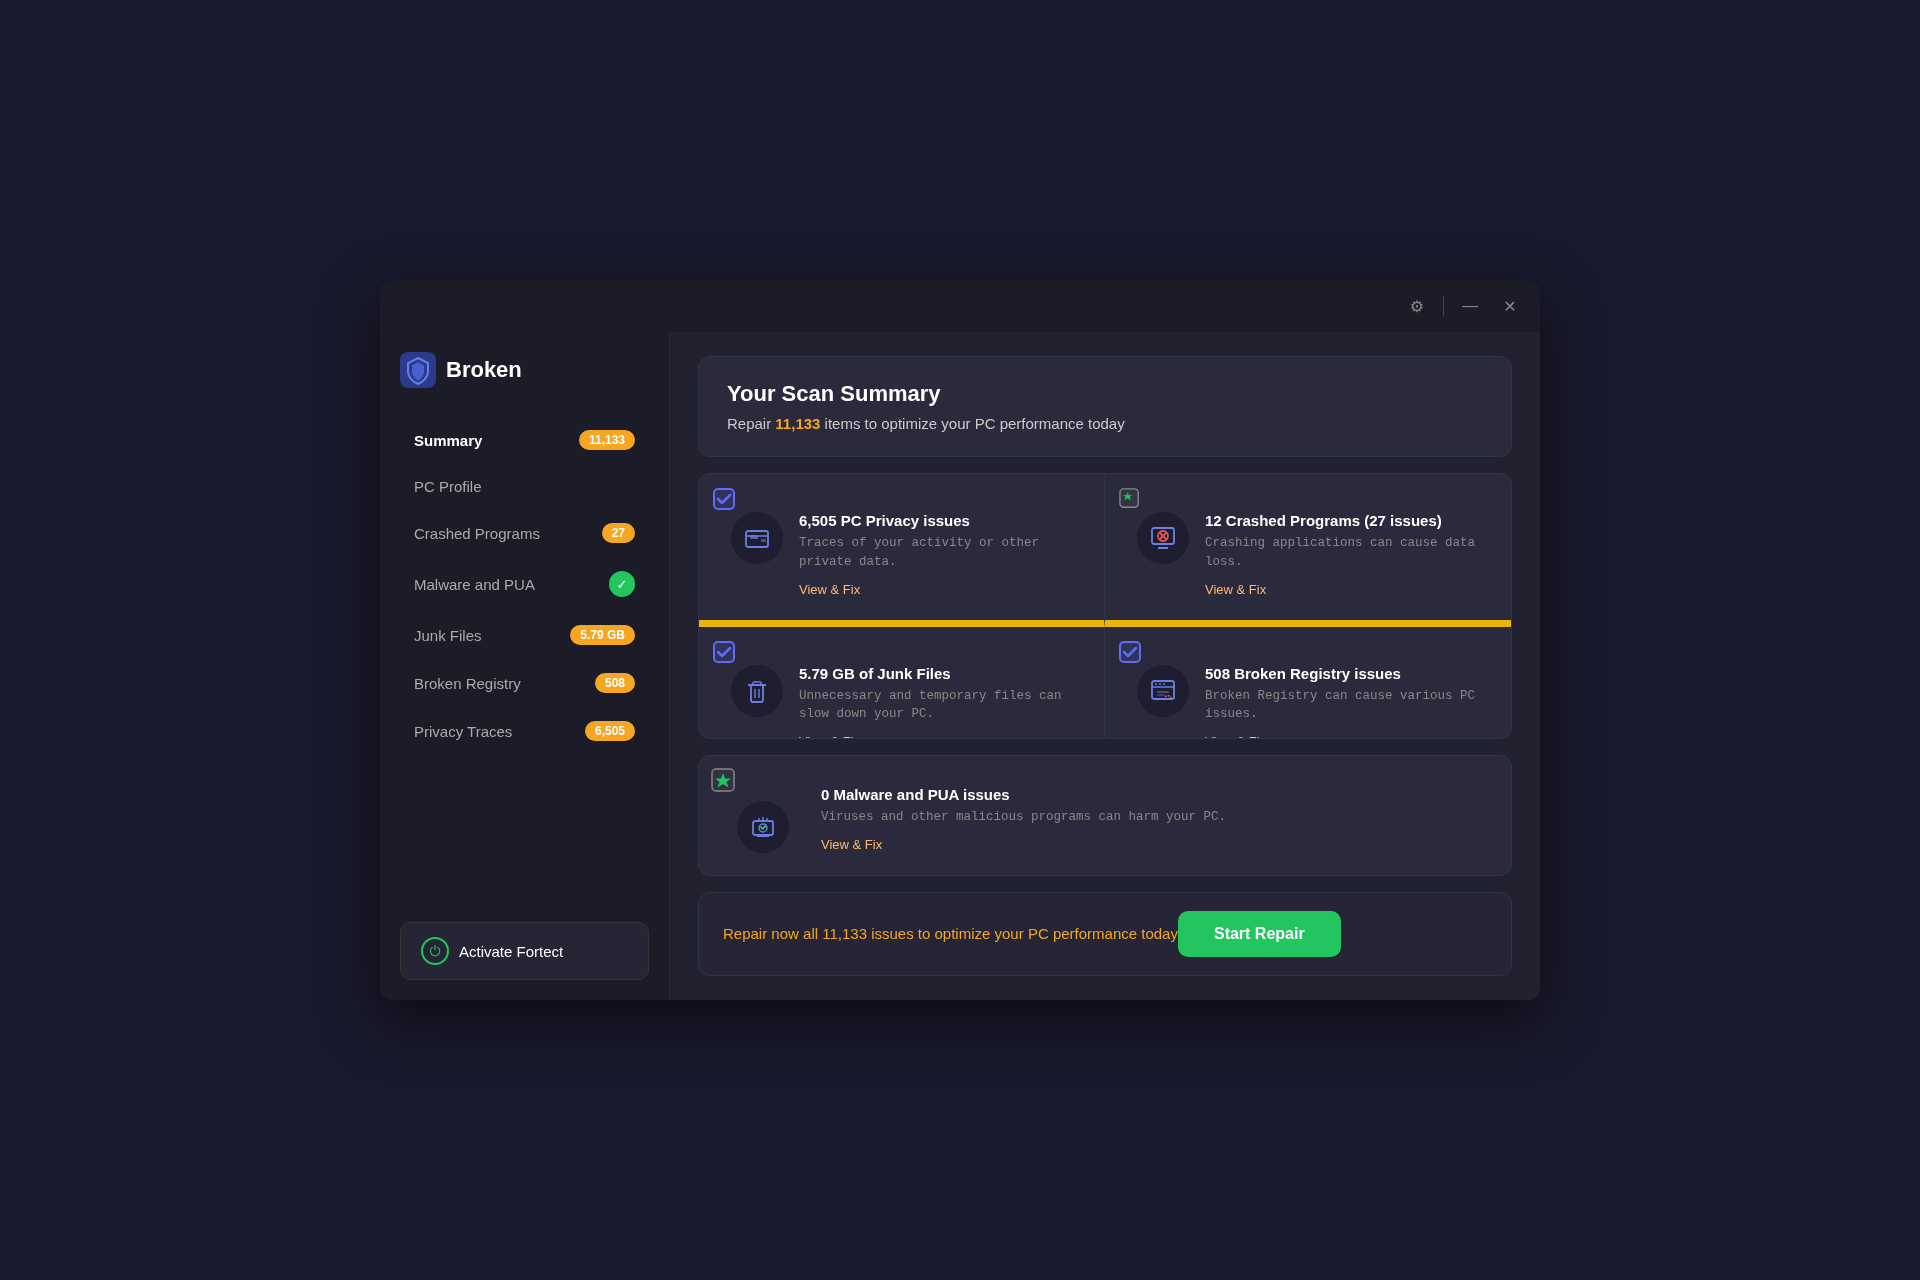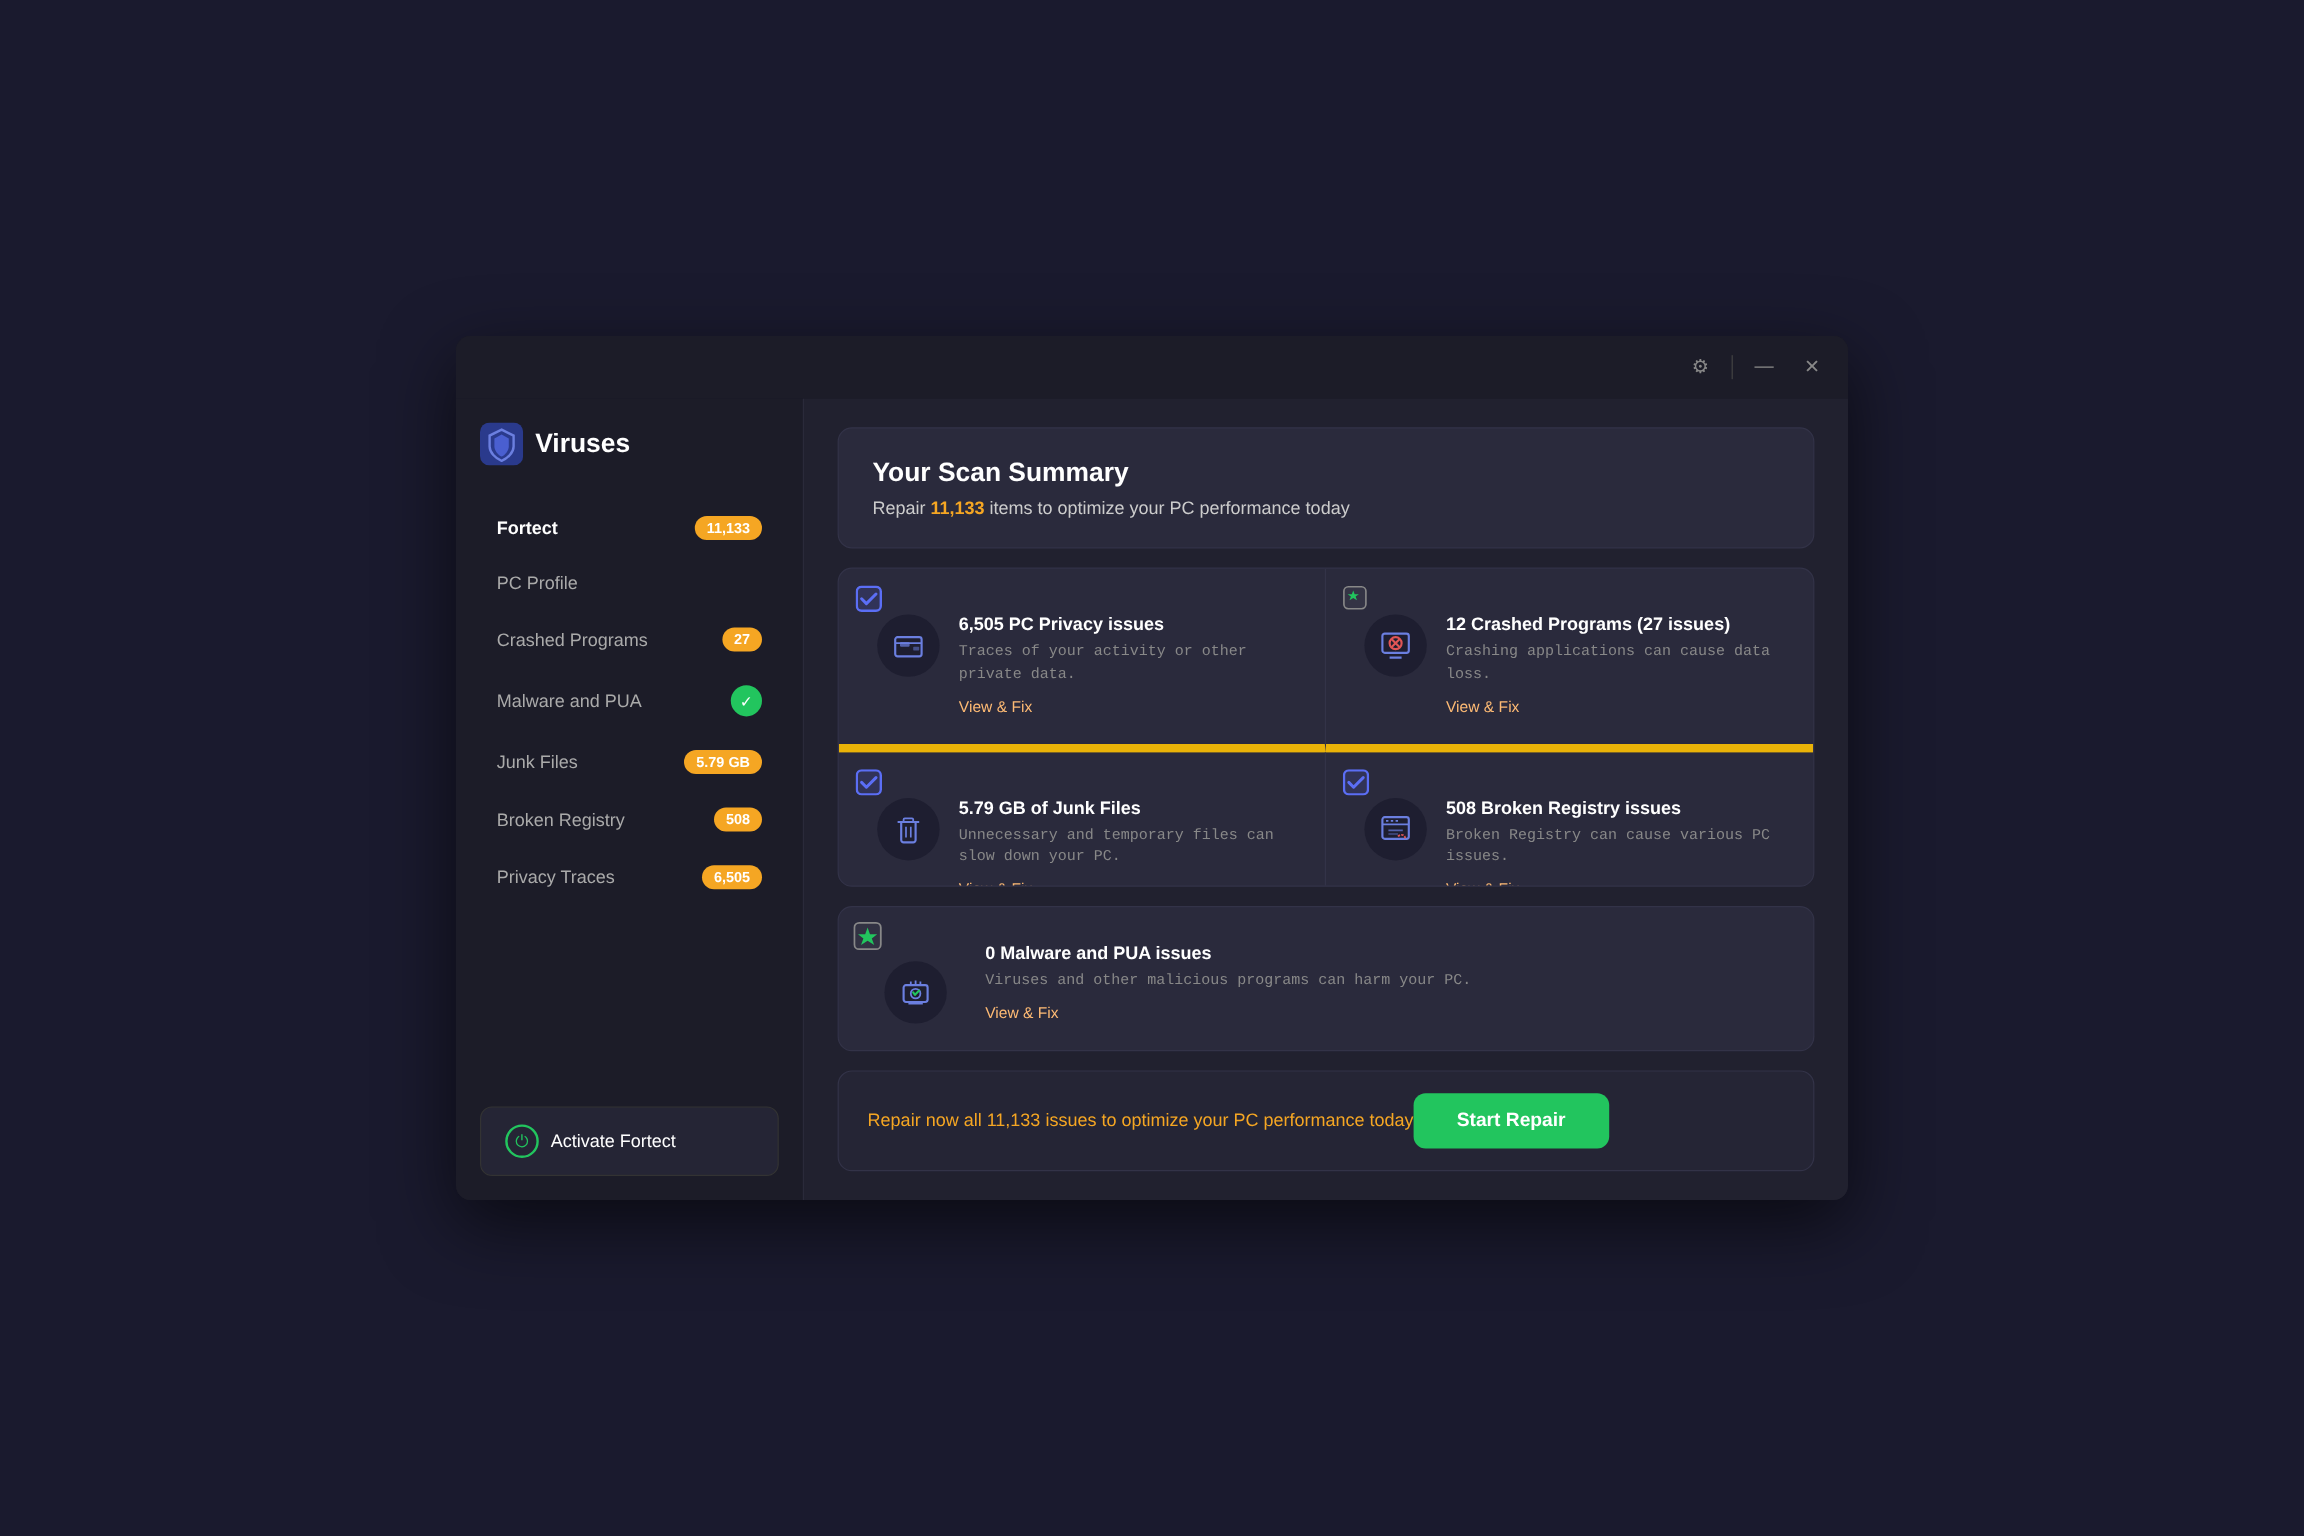--- a/index.html
+++ b/index.html
@@ -307,25 +307,25 @@
 
   <div class="main-content">
 
     <aside class="sidebar">
       <div class="logo">
         <svg class="logo-icon" viewBox="0 0 36 36" fill="none">
           <rect width="36" height="36" rx="8" fill="#2a3a8c"></rect>
           <path d="M18 6 L28 11 L28 20 C28 25 23 30 18 32 C13 30 8 25 8 20 L8 11 Z" fill="none" stroke="#6b7fe0" stroke-width="2"></path>
           <path d="M18 10 L24 13.5 L24 20 C24 23.5 21 27 18 28.5 C15 27 12 23.5 12 20 L12 13.5 Z" fill="#4a5fd0"></path>
         </svg>
-        <span class="logo-text">Viruses</span>
+        <span class="logo-text">Broken</span>
       </div>
 
       <div class="nav-item active">
-        <span>Fortect</span>
+        <span>Summary</span>
         <span class="nav-badge badge-orange">11,133</span>
       </div>
       <div class="nav-item">
         <span>PC Profile</span>
       </div>
       <div class="nav-item">
         <span>Crashed Programs</span>
         <span class="nav-badge badge-orange">27</span>
       </div>
       <div class="nav-item">

